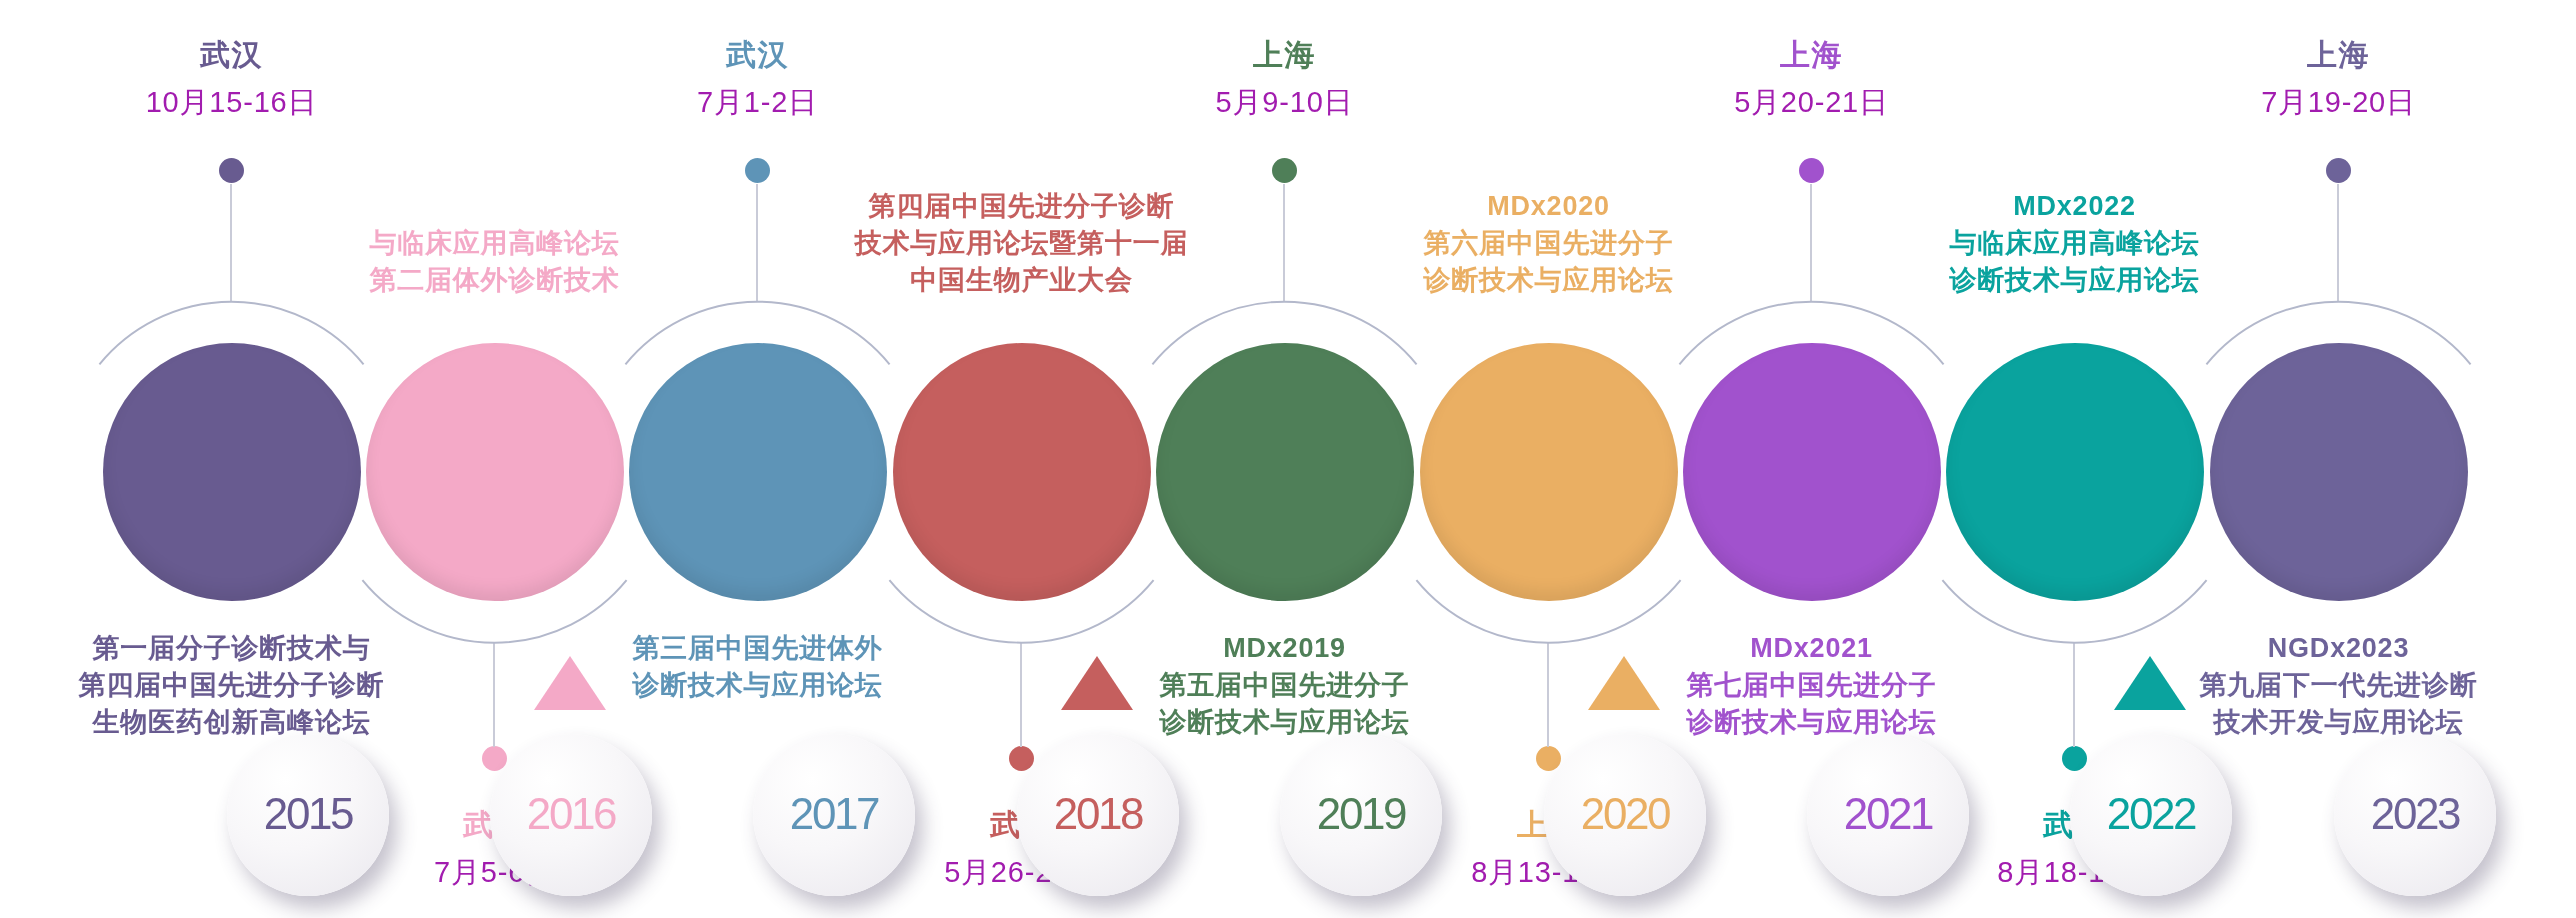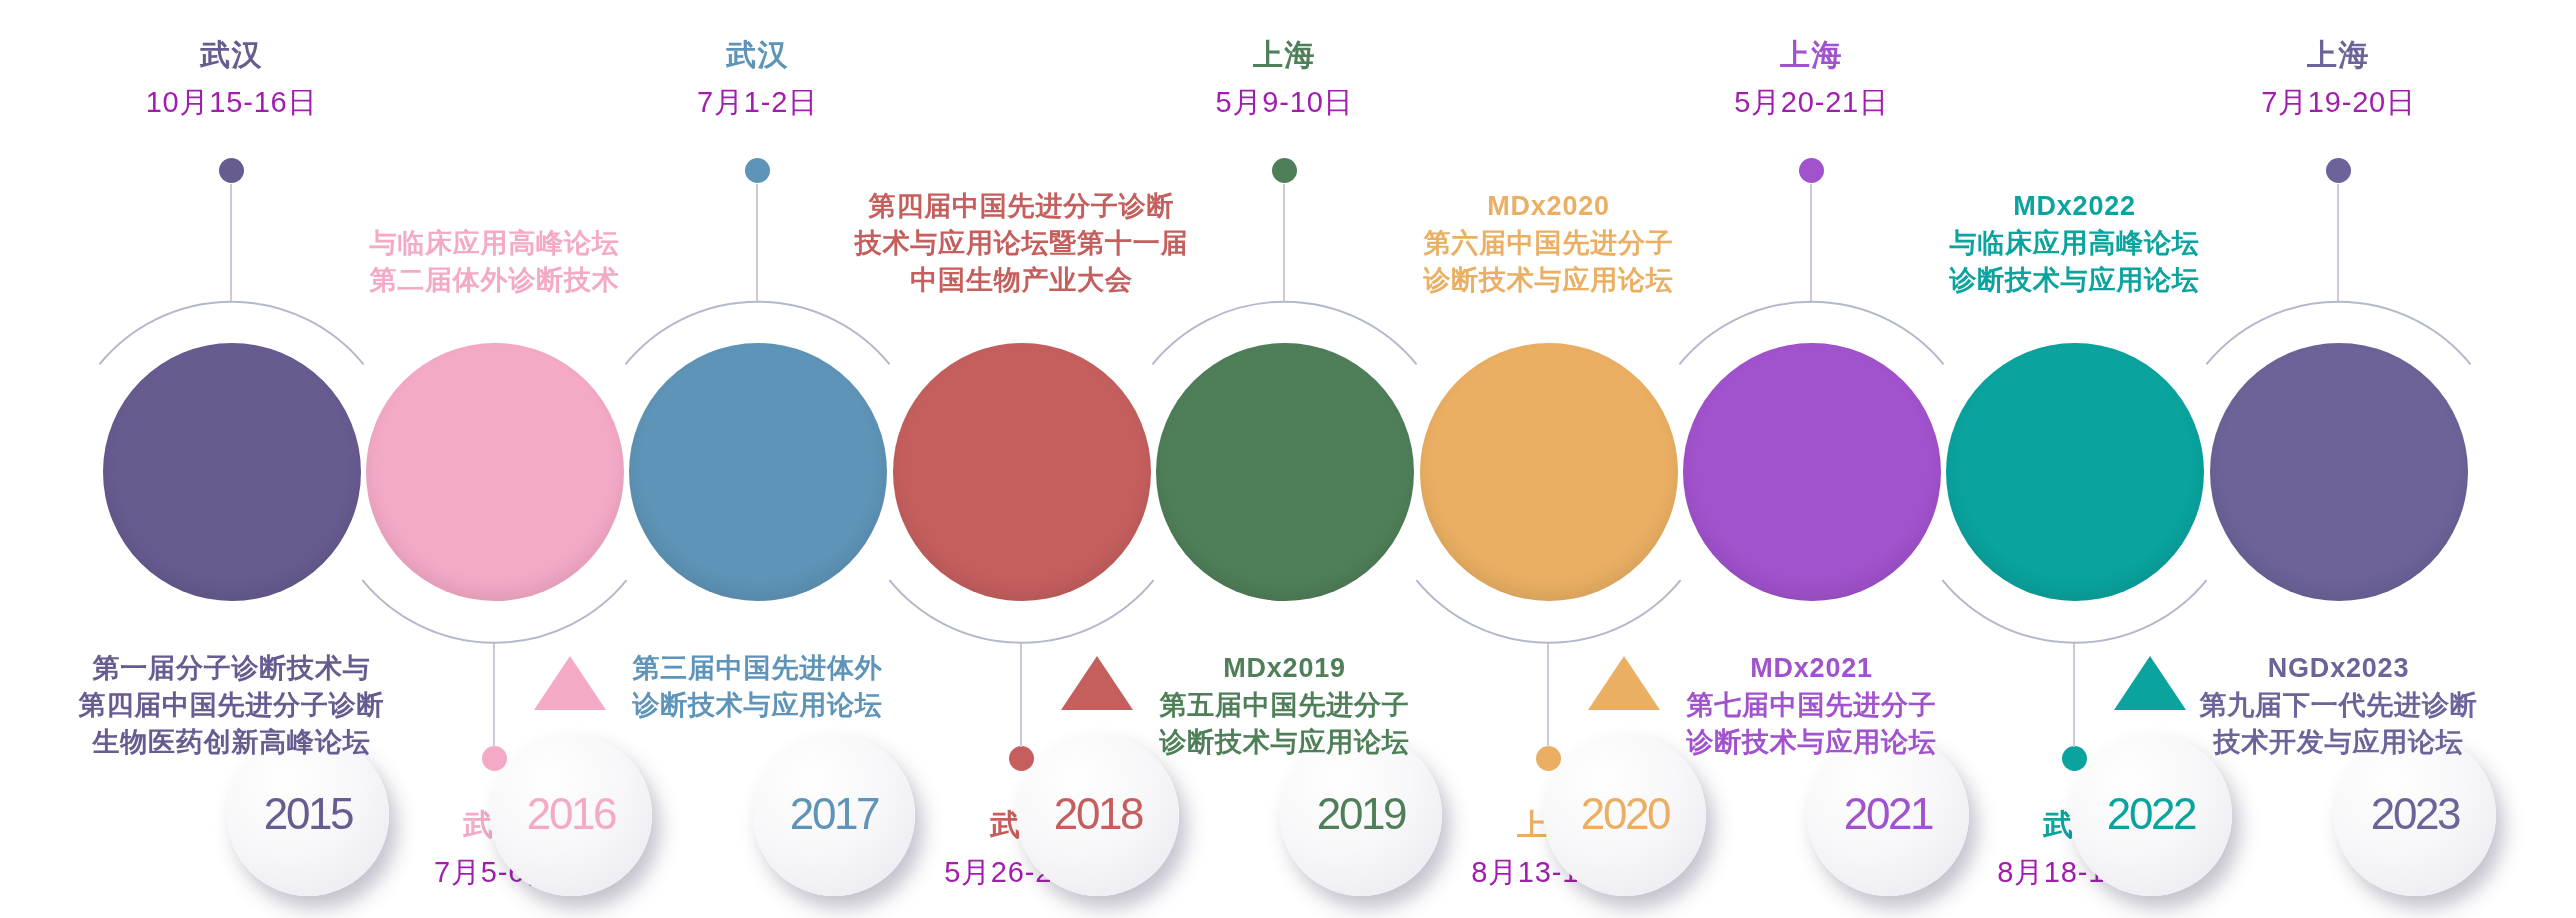--- a/index.html
+++ b/index.html
@@ -42,21 +42,21 @@
   }
   .year{
     font-size:44px;letter-spacing:-2.4px;color:var(--c);
     line-height:1;transform:translateY(-0.8px);
   }
   .desc{
     position:absolute;left:0;width:409px;text-align:center;
     font-size:27px;font-weight:bold;line-height:37px;color:var(--c);
     letter-spacing:0.8px;
   }
-  .desc.bottom-block{top:650px;}
+  .desc.bottom-block{top:630px;}
   .desc.top-block{bottom:620px;margin-top:29px;}
 </style>
 </head>
 <body>
 
 <div id="canvas">
   <div class="item" style="left: 27px; --c: #685b90;">
     <div class="loc-group" style="top: 36px;">
       <div class="loc">武汉</div>
       <div class="date">10月15-16日</div>

